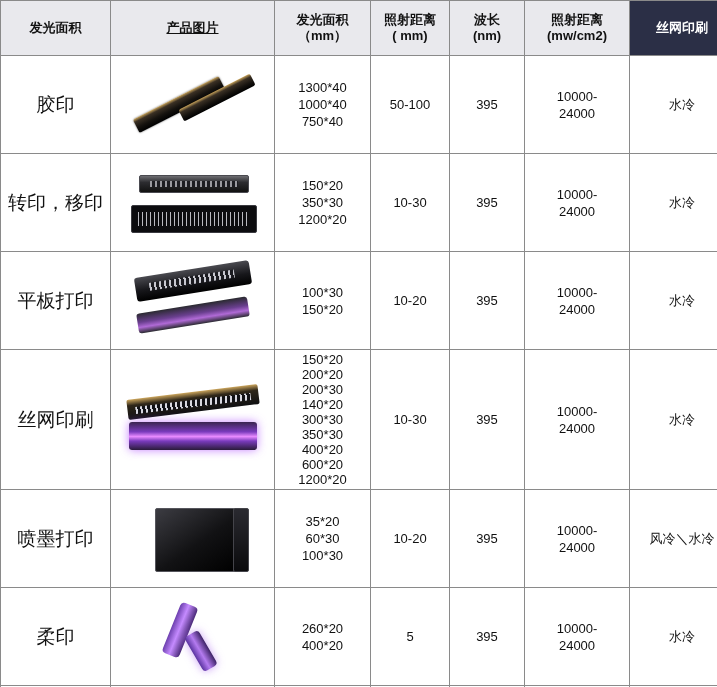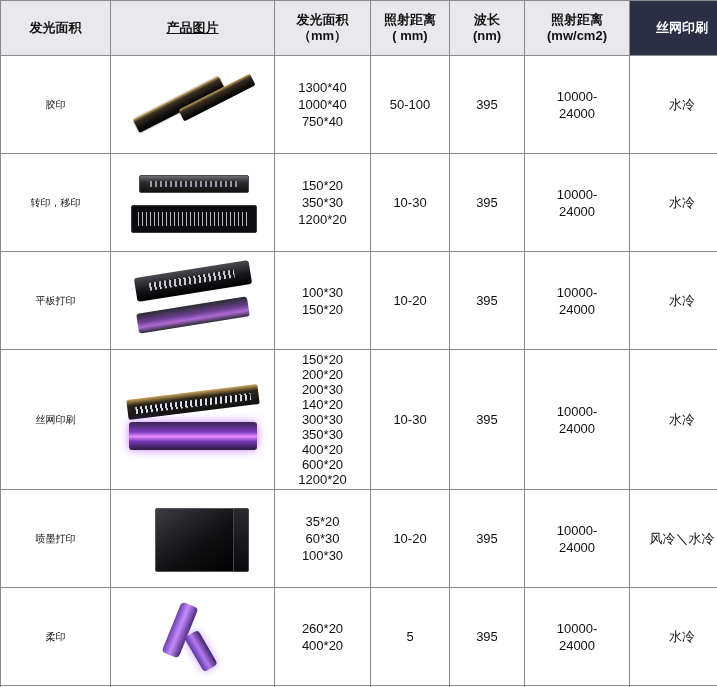--- a/index.html
+++ b/index.html
@@ -41,21 +41,21 @@
   .col-img   { width: 161px; text-decoration: underline; }
   .col-area  { width: 93px; }
   .col-dist  { width: 76px; }
   .col-wave  { width: 72px; }
   .col-power { width: 102px; }
   .col-cool  { width: 102px; }
 
   tbody td { height: 93px; }
   .cell-text { line-height: 17px; }
   .multi { line-height: 15px; font-size: 12.5px; }
-  .type-label { font-size: 10px; line-height: 18px; }
+  .type-label { font-size: 19px; line-height: 18px; }
 
   
   .prod {
     position: relative;
     width: 155px;
     height: 84px;
     margin: 0 auto;
     overflow: hidden;
   }
   .bar {

